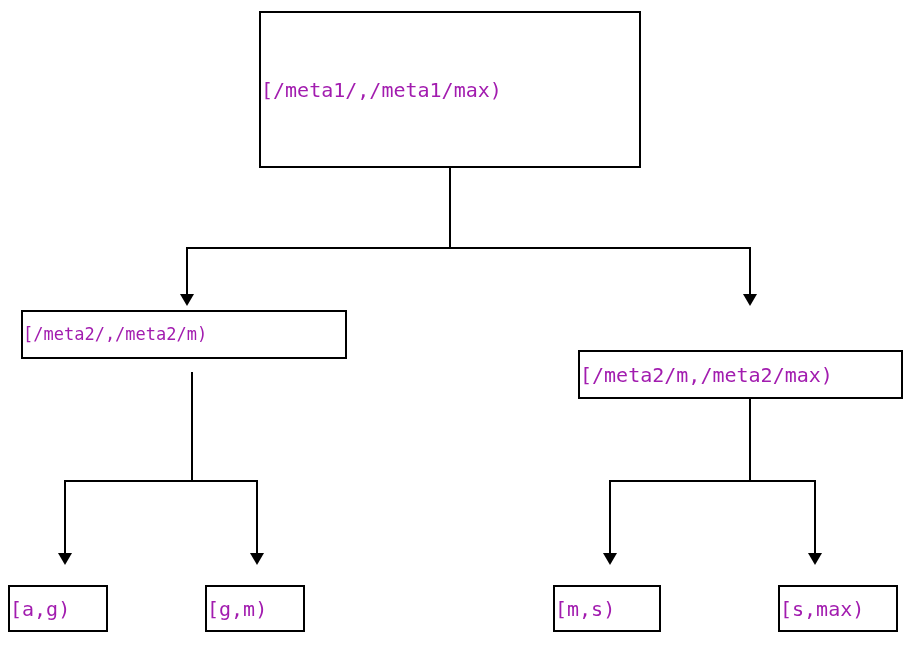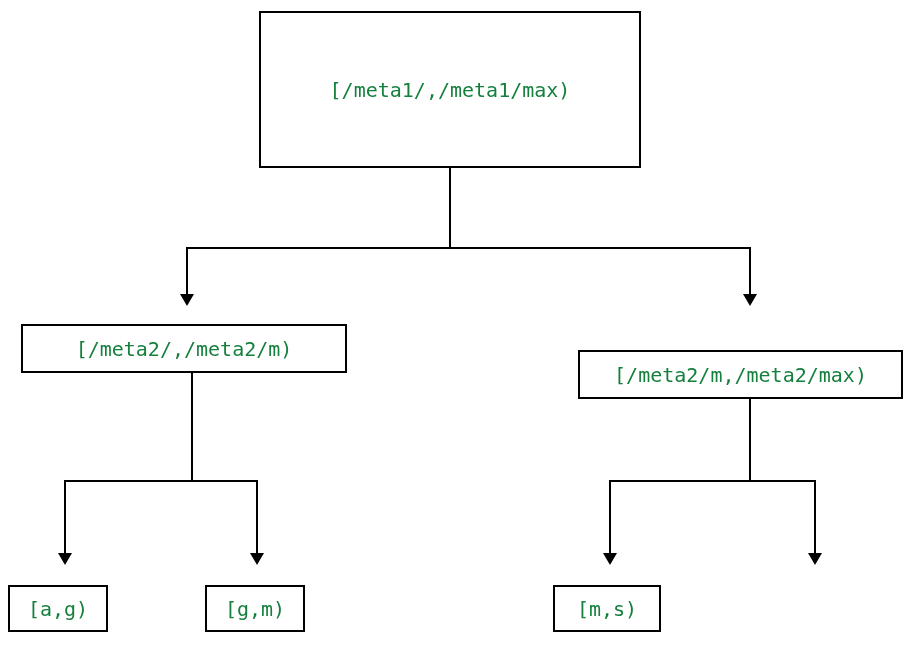--- a/index.html
+++ b/index.html
@@ -19,42 +19,41 @@
     overflow: hidden;
   }
   
   .node {
     position: absolute;
     box-sizing: border-box;
     border: 2px solid #000000;
     background: #ffffff;
     display: flex;
     align-items: center;
-    justify-content: center;
-    color: #15803d;
+    color: #a21caf;
     line-height: 1;
     white-space: pre;
   }
   .node-label {
     display: block;
     white-space: pre;
   }
   .node-root {
     left: 259px;
     top: 11px;
     width: 382px;
     height: 157px;
     font-size: 20px;
   }
   .node-mid-left {
     left: 21px;
-    top: 324px;
+    top: 310px;
     width: 326px;
     height: 49px;
-    font-size: 20px;
+    font-size: 17px;
   }
   .node-mid-right {
     left: 578px;
     top: 323px;
     width: 325px;
     height: 49px;
     font-size: 20px;
     margin-top: 27px;
   }
   .node-leaf {
@@ -141,14 +140,17 @@
   </div>
 
   <div class="node node-leaf node-leaf-ag">
     <span class="node-label">[a,g)</span>
   </div>
 
   <div class="node node-leaf node-leaf-ms">
     <span class="node-label">[m,s)</span>
   </div>
 
+  <div class="node node-leaf node-leaf-smax">
+    <span class="node-label">[s,max)</span>
+  </div>
 
 </div>
 
 </body></html>

